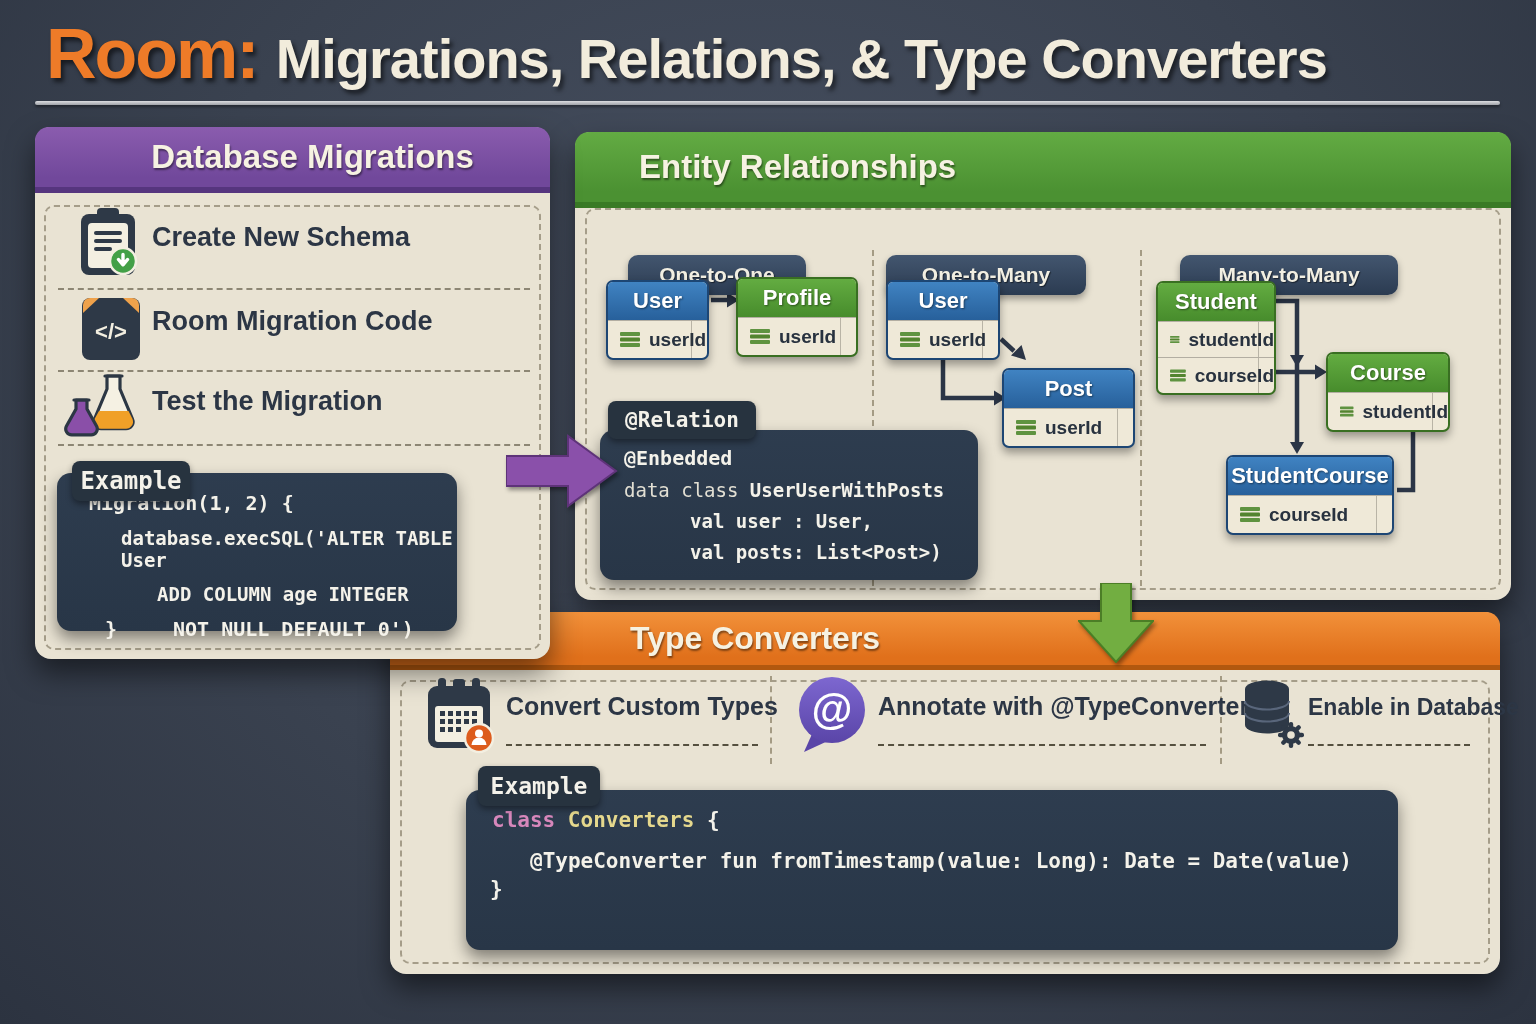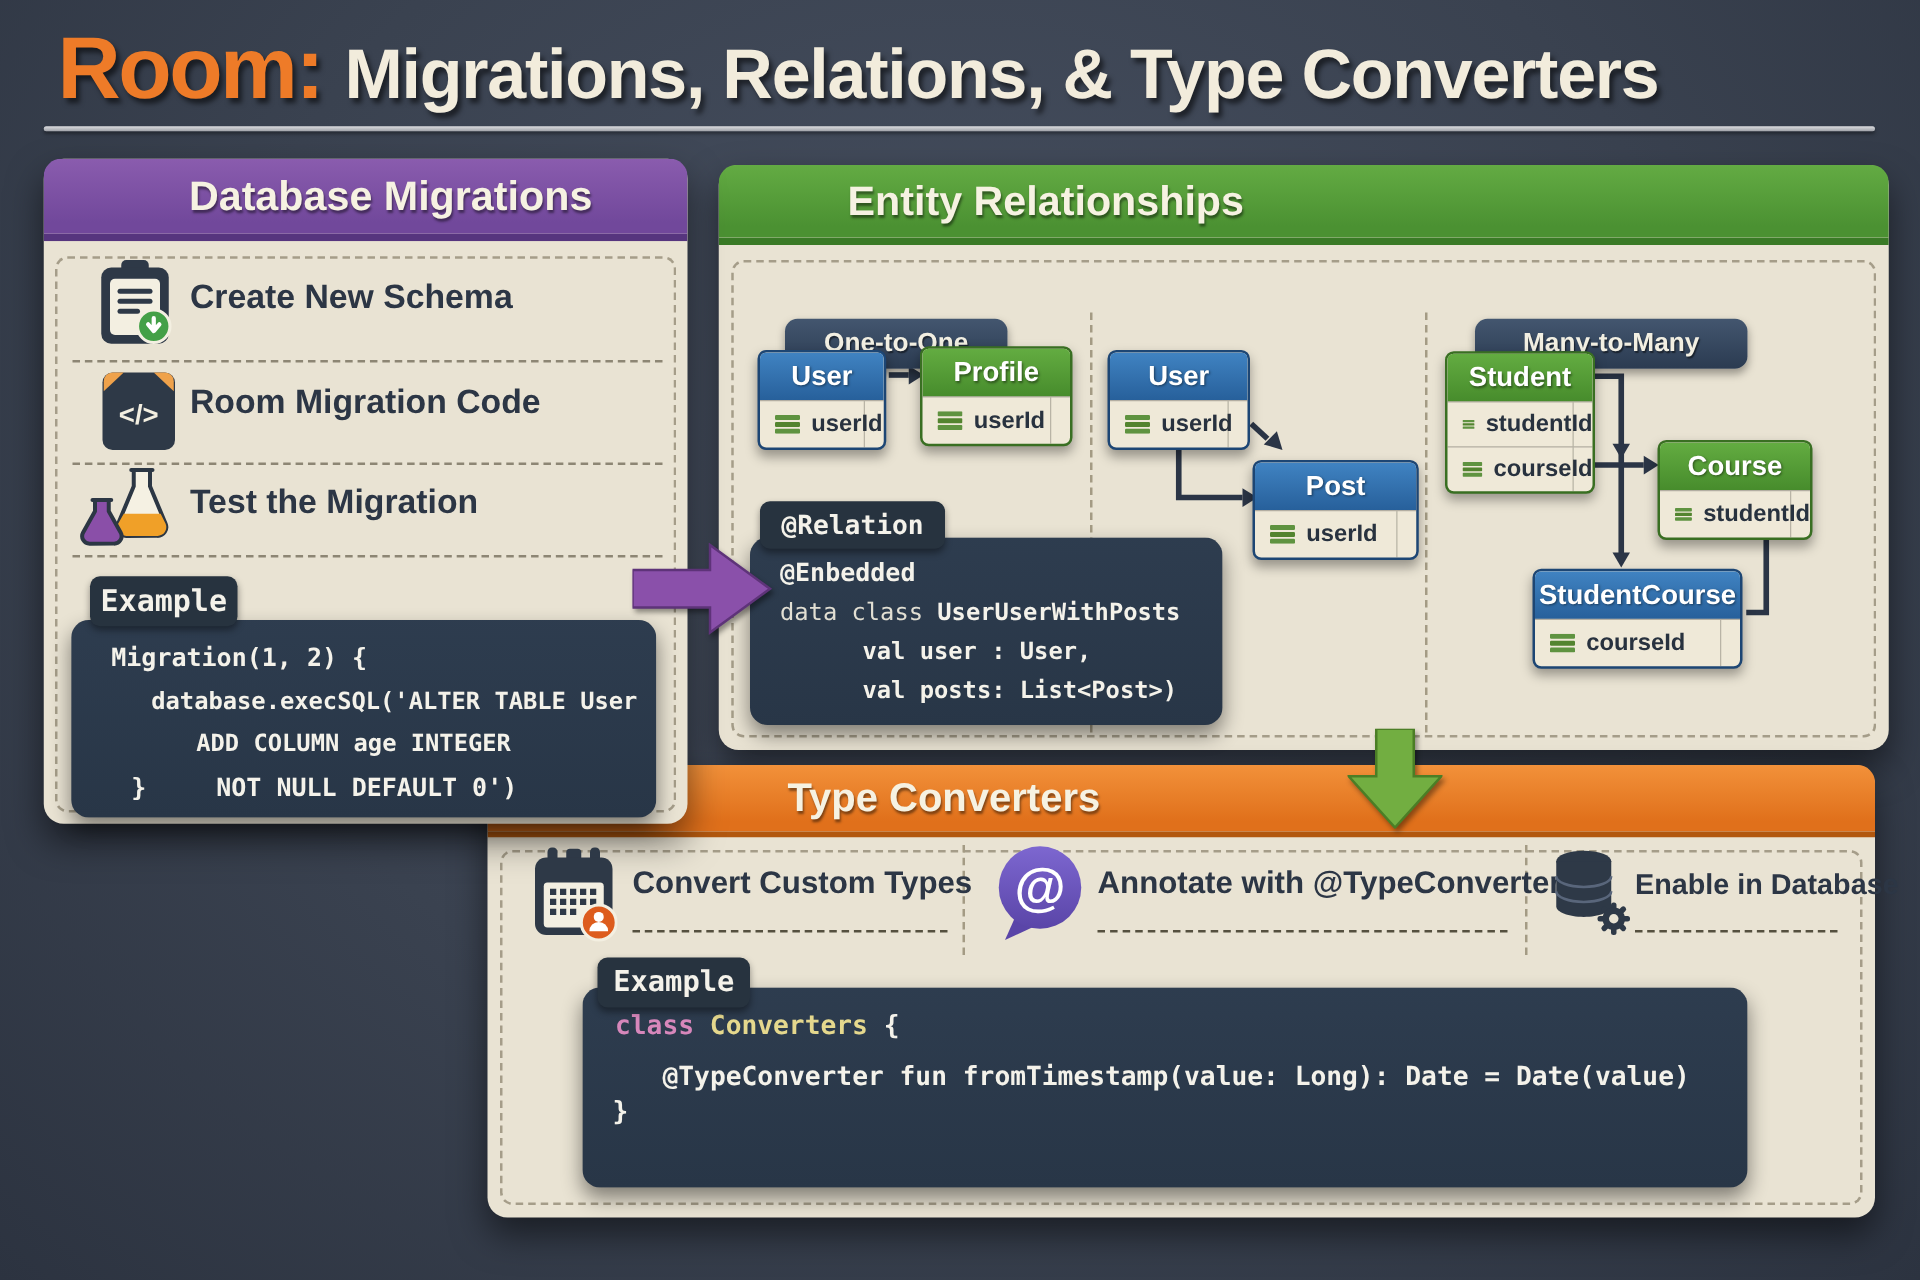--- a/index.html
+++ b/index.html
@@ -15,21 +15,21 @@
   .title-sub  { font-size:56px; font-weight:800; color:#f2ecdc; text-shadow:3px 4px 4px rgba(0,0,0,.55); letter-spacing:-1px; }
   .rule { position:absolute; left:35px; top:101px; width:1465px; height:4px;
           background:linear-gradient(180deg,#dcdde0,#9fa2a8); border-radius:2px; box-shadow:0 2px 3px rgba(0,0,0,.4); }
   
   .panel { position:absolute; border-radius:16px; background:#e9e3d3; box-shadow:0 14px 28px rgba(0,0,0,.5); }
   .panel-header { position:absolute; left:0; top:0; right:0; border-radius:14px 14px 0 0;
     color:#f6f2e2; font-weight:800; text-shadow:1px 2px 2px rgba(0,0,0,.45);
     display:flex; align-items:center;padding-left:40px; }
   .inner-dash { position:absolute; border:2px dashed rgba(110,100,78,.55); border-radius:10px; pointer-events:none; }
   #relationships { left:575px; top:132px; width:936px; height:468px; }
-  #relationships .panel-header { height:64px; font-size:33px; padding-left:103px;
+  #relationships .panel-header { height:76px; font-size:33px; padding-left:64px;
     background:linear-gradient(180deg,#63ab43 0%,#4b9132 85%); border-bottom:6px solid #3a7a26; }
   #converters { left:390px; top:612px; width:1110px; height:362px; }
   #converters .panel-header { height:58px; font-size:32px; padding-left:240px;
     background:linear-gradient(180deg,#f2913a 0%,#e0701b 85%); border-bottom:5px solid #b2580f; }
   #migrations { left:35px; top:127px; width:515px; height:532px; }
   #migrations .panel-header { height:66px; font-size:33px; justify-content:center;
     background:linear-gradient(180deg,#8a5cae 0%,#71489b 85%); border-bottom:6px solid #56357e; }
   
   .step-icon { position:absolute; }
   .step-label { position:absolute; font-size:27px; font-weight:700; color:#2c3645; }
@@ -136,21 +136,21 @@
       <path d="M43 4 h13 v13 l12.5 30 a7 7 0 0 1 -6.5 9.7 h-25 a7 7 0 0 1 -6.5 -9.7 L43 17 z" fill="#f5f1e3"></path>
       <path d="M35 39 h29.5 l4 8 a7 7 0 0 1 -6.5 9.7 h-25 a7 7 0 0 1 -6.5 -9.7 z" fill="#f0a028" stroke="none"></path>
       <path d="M41 4 h17" stroke-linecap="round"></path>
       <path d="M12 28 h11 v9 l9.5 17 a6 6 0 0 1 -5.3 8.9 h-19.4 a6 6 0 0 1 -5.3 -8.9 L12 37 z" fill="#8a4fa8"></path>
       <path d="M10 28 h15" stroke-linecap="round"></path>
     </g>
   </svg>
   <div class="step-label" style="left:152px; top:386px;">Test the Migration</div>
   <div class="hdash" style="left:58px; top:444px; width:472px;"></div>
 
-  <div class="code-block" style="left:57px; top:496px; width:468px; height:158px;">
+  <div class="code-block" style="left:57px; top:473px; width:400px; height:158px;">
     <div class="mig-l1">Migration(1, 2) {</div>
     <div class="mig-l2">database.execSQL('ALTER TABLE User</div>
     <div class="mig-l3">ADD COLUMN age INTEGER</div>
     <div class="mig-l4"><span class="brace">}</span><span>NOT NULL DEFAULT 0')</span></div>
   </div>
   <div class="code-tab" style="left:72px; top:461px; width:118px; height:40px; font-size:24px;">Example</div>
 
   <svg class="arrows" width="1536" height="1024" viewBox="0 0 1536 1024">
     <g stroke="#2b3546" stroke-width="4.5" fill="none">
       <path d="M711 300 H727"></path>
@@ -164,20 +164,21 @@
       <polygon points="727,292.5 739,300 727,307.5"></polygon>
       <polygon points="994,390.5 1006,398 994,405.5"></polygon>
       <polygon points="1026,360 1011,355.5 1021.5,345"></polygon>
       <polygon points="1290,355 1304,355 1297,367"></polygon>
       <polygon points="1290,442 1304,442 1297,454"></polygon>
       <polygon points="1315,364.5 1327,372 1315,379.5"></polygon>
     </g>
   </svg>
 
   <div class="badge" style="left:628px; top:219px; width:178px;">One-to-One</div>
+  <div class="badge" style="left:886px; top:219px; width:200px;">One-to-Many</div>
   <div class="badge" style="left:1180px; top:219px; width:218px;">Many-to-Many</div>
 
   <div class="card blue" style="left:606px; top:280px; width:103px;">
     <div class="card-h">User</div>
     <div class="card-row">
       <svg width="20" height="15" viewBox="0 0 20 15">
           <rect y="0" width="20" height="4" rx="1" fill="#5f9340"></rect>
           <rect y="5.5" width="20" height="4" rx="1" fill="#53842f"></rect>
           <rect y="11" width="20" height="4" rx="1" fill="#5f9340"></rect>
         </svg>

